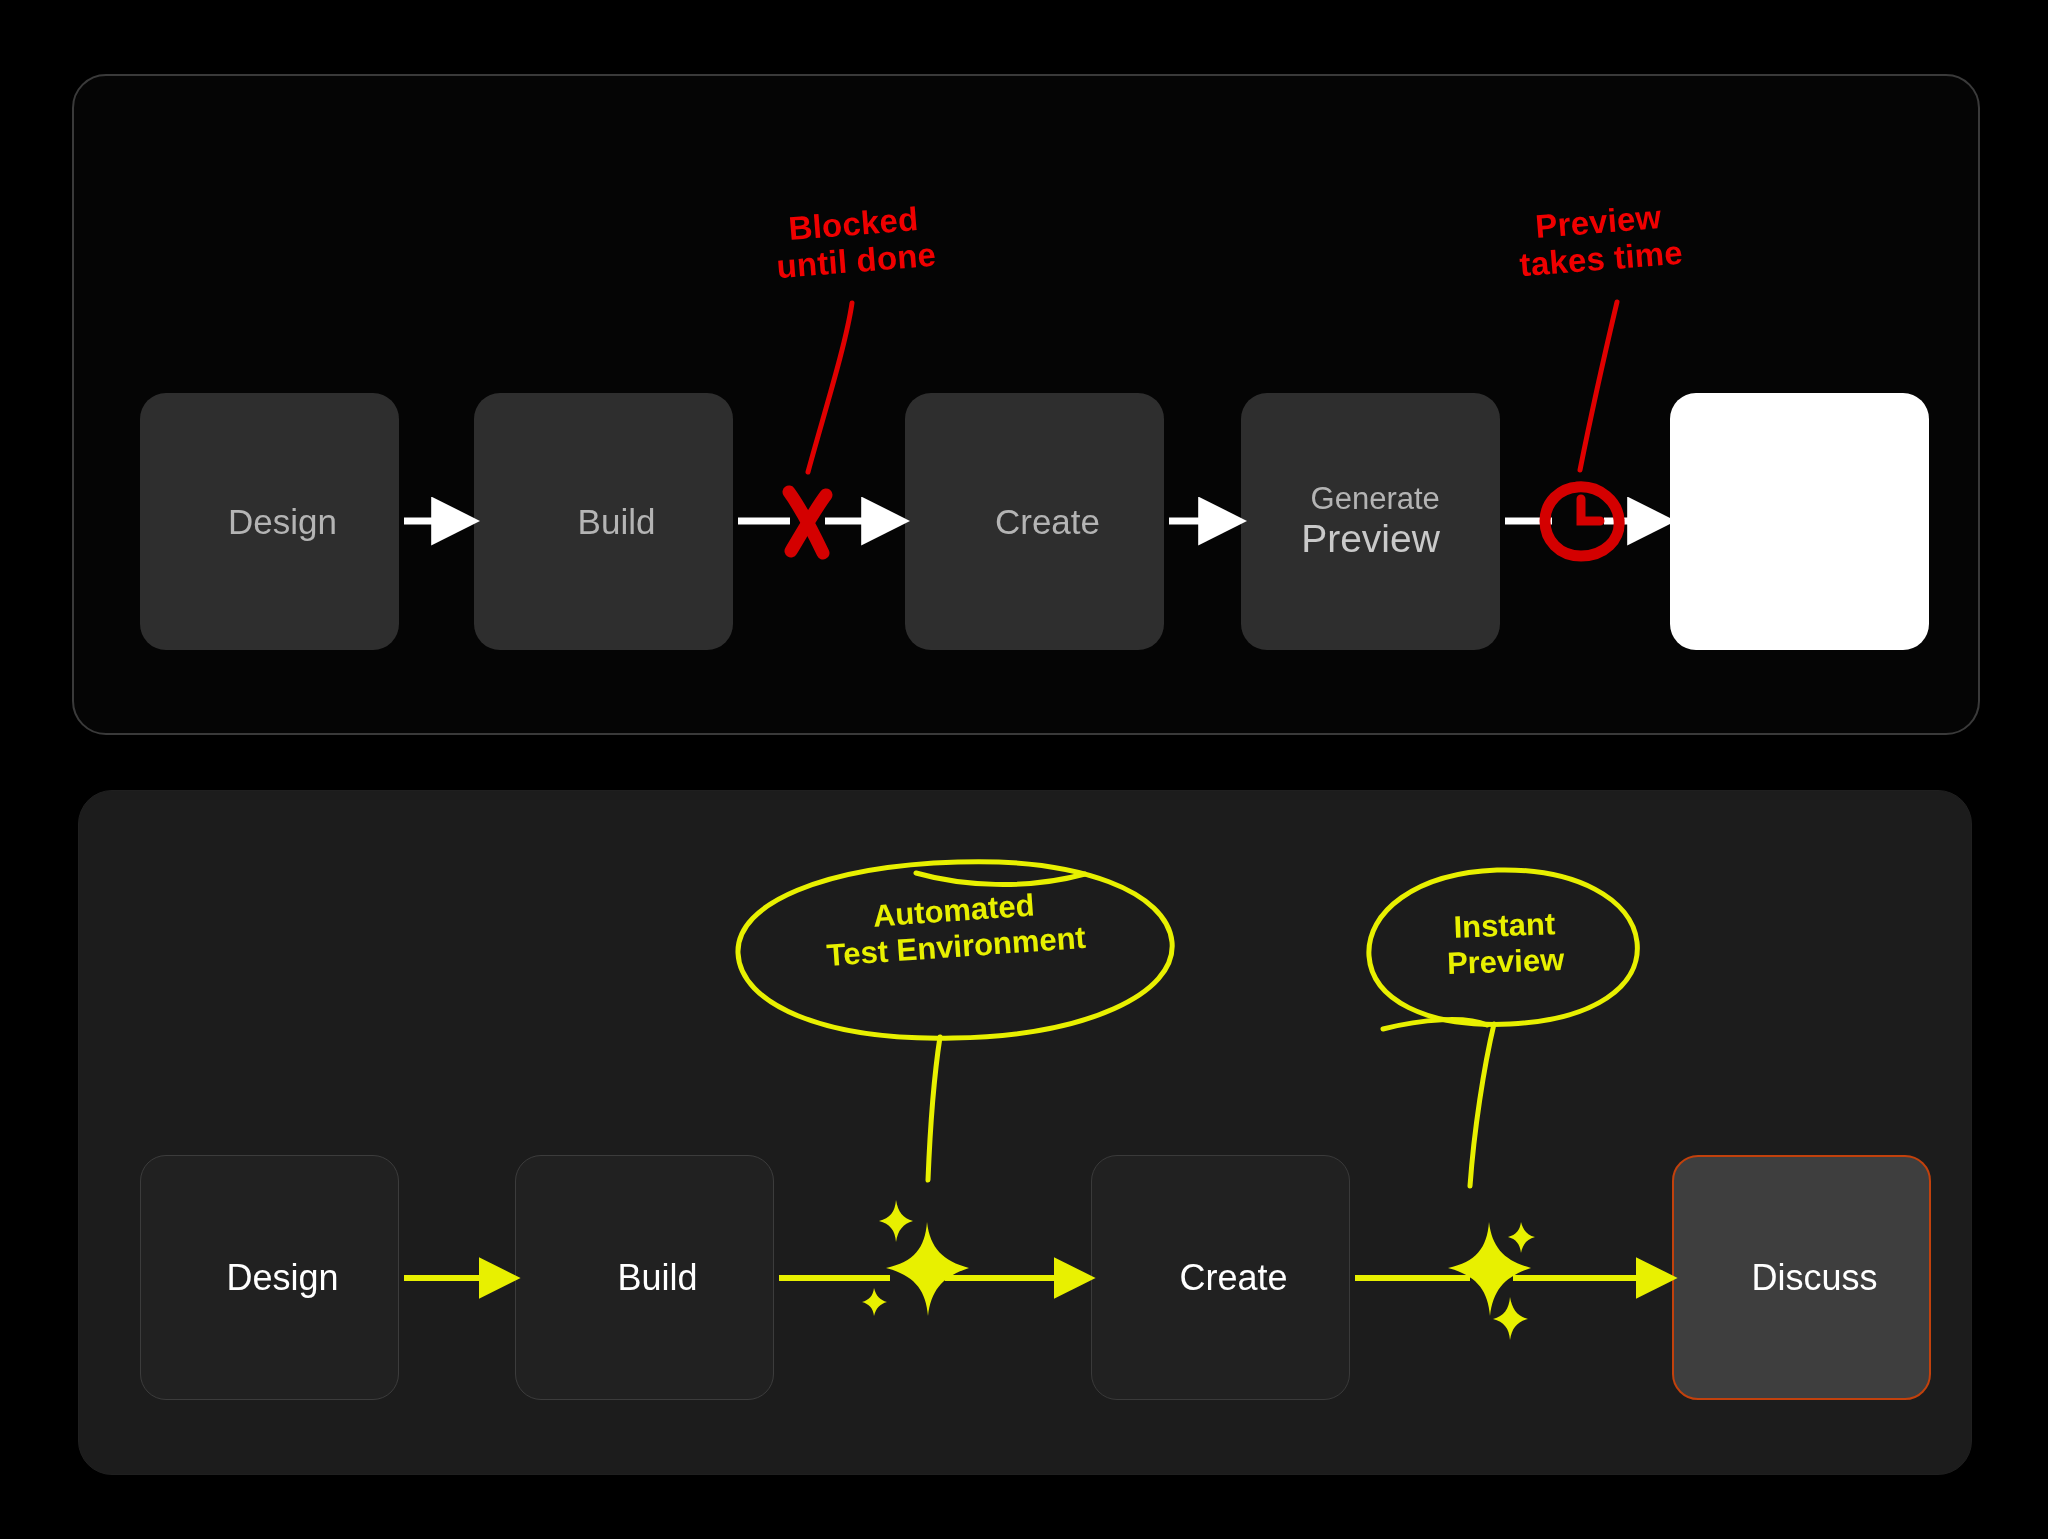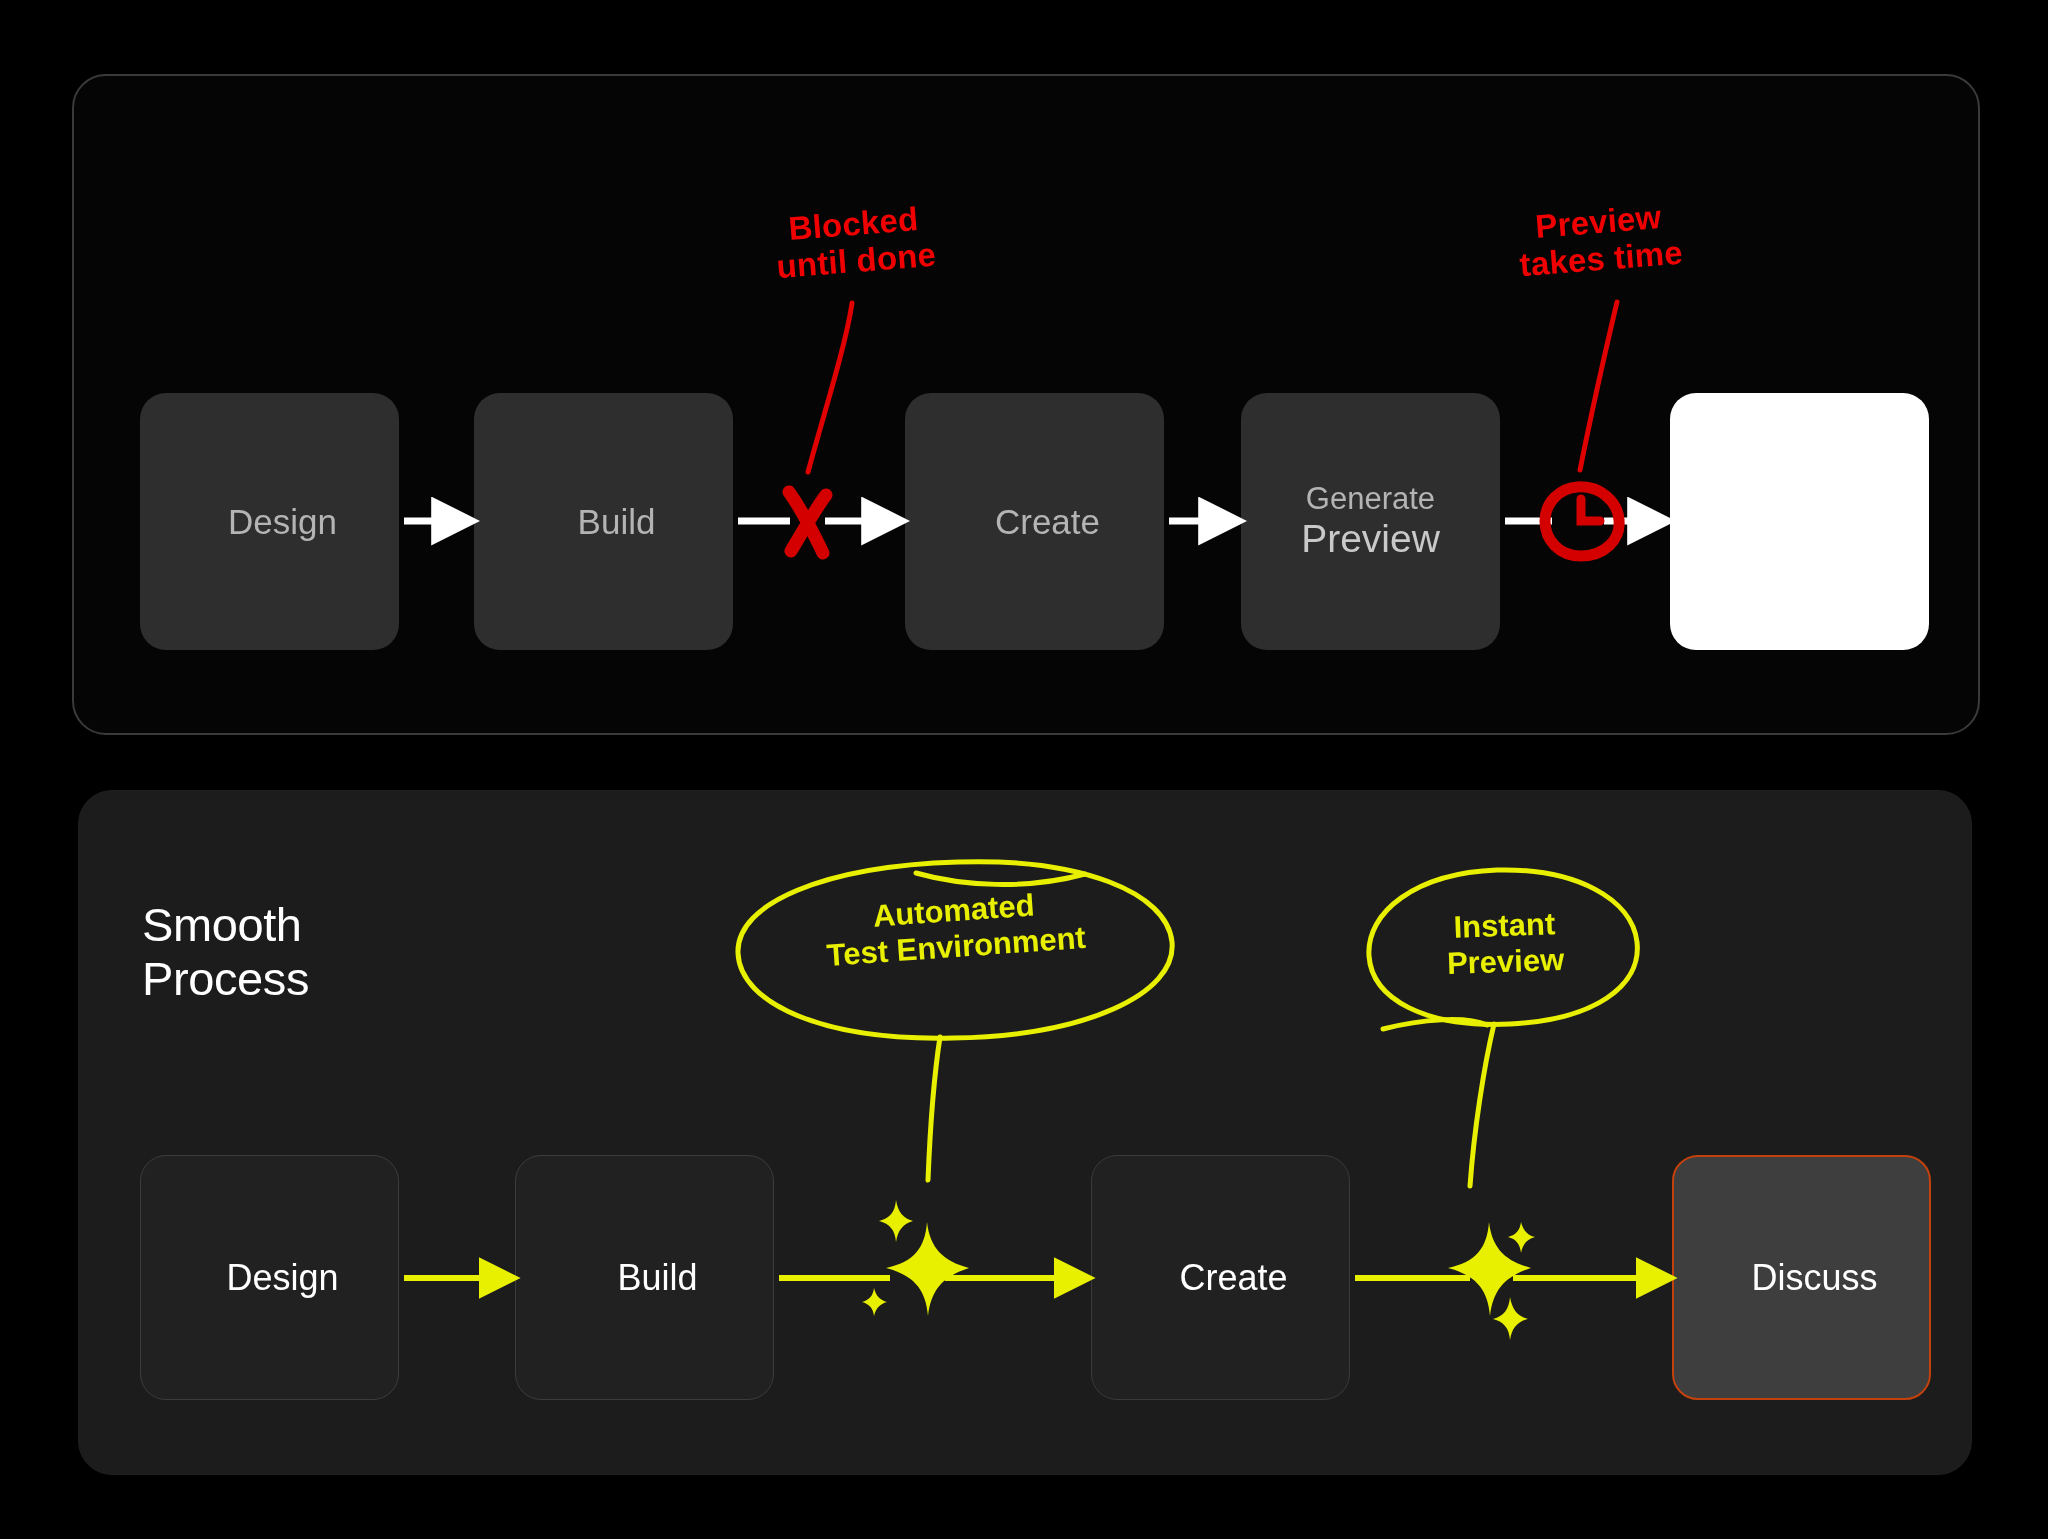--- a/index.html
+++ b/index.html
@@ -35,21 +35,21 @@
     text-align:center;box-sizing:border-box;
   }
   .node .label{display:block;margin-left:26px;}
 
   
   .r1 .node{top:393px;height:257px;background:#2e2e2e;color:#b4b4b4;font-size:35px;}
   #node-r1-design {left:140px;width:259px;}
   #node-r1-build  {left:474px;width:259px;}
   #node-r1-create {left:905px;width:259px;}
   #node-r1-genprev{left:1241px;width:259px;font-size:0;}
-  #node-r1-genprev .l1{display:block;font-size:31px;color:#b4b4b4;line-height:1.15;}
+  #node-r1-genprev .l1{display:block;font-size:31px;color:#b4b4b4;line-height:1.15;text-align:right;}
   #node-r1-genprev .l2{display:block;font-size:39px;color:#c9c9c9;line-height:1.15;}
   #node-r1-blank  {left:1670px;width:259px;background:#ffffff;}
 
   
   .r2 .node{top:1155px;height:245px;color:#ffffff;font-size:36px;}
   #node-r2-design {left:140px;width:259px;background:#212121;border:1px solid #3c3c3c;}
   #node-r2-build  {left:515px;width:259px;background:#212121;border:1px solid #3c3c3c;}
   #node-r2-create {left:1091px;width:259px;background:#212121;border:1px solid #3a3a3a;}
   #node-r2-discuss{left:1672px;width:259px;background:#3e3e3e;border:2px solid #c2410c;}
 
@@ -101,22 +101,20 @@
     </div>
   </div>
 
   <div class="ann" id="ann-blocked">Blocked
 until done</div>
   <div class="ann" id="ann-preview">Preview
 takes time</div>
 
   <div class="panel" id="panel-smooth"></div>
 
-  <div class="panel-title" id="title-smooth">Smooth
-Process</div>
 
   <div class="r2">
     <div class="node" id="node-r2-design">
       <span class="label">Design</span>
     </div>
     <div class="node" id="node-r2-build">
       <span class="label">Build</span>
     </div>
     <div class="node" id="node-r2-create">
       <span class="label">Create</span>

